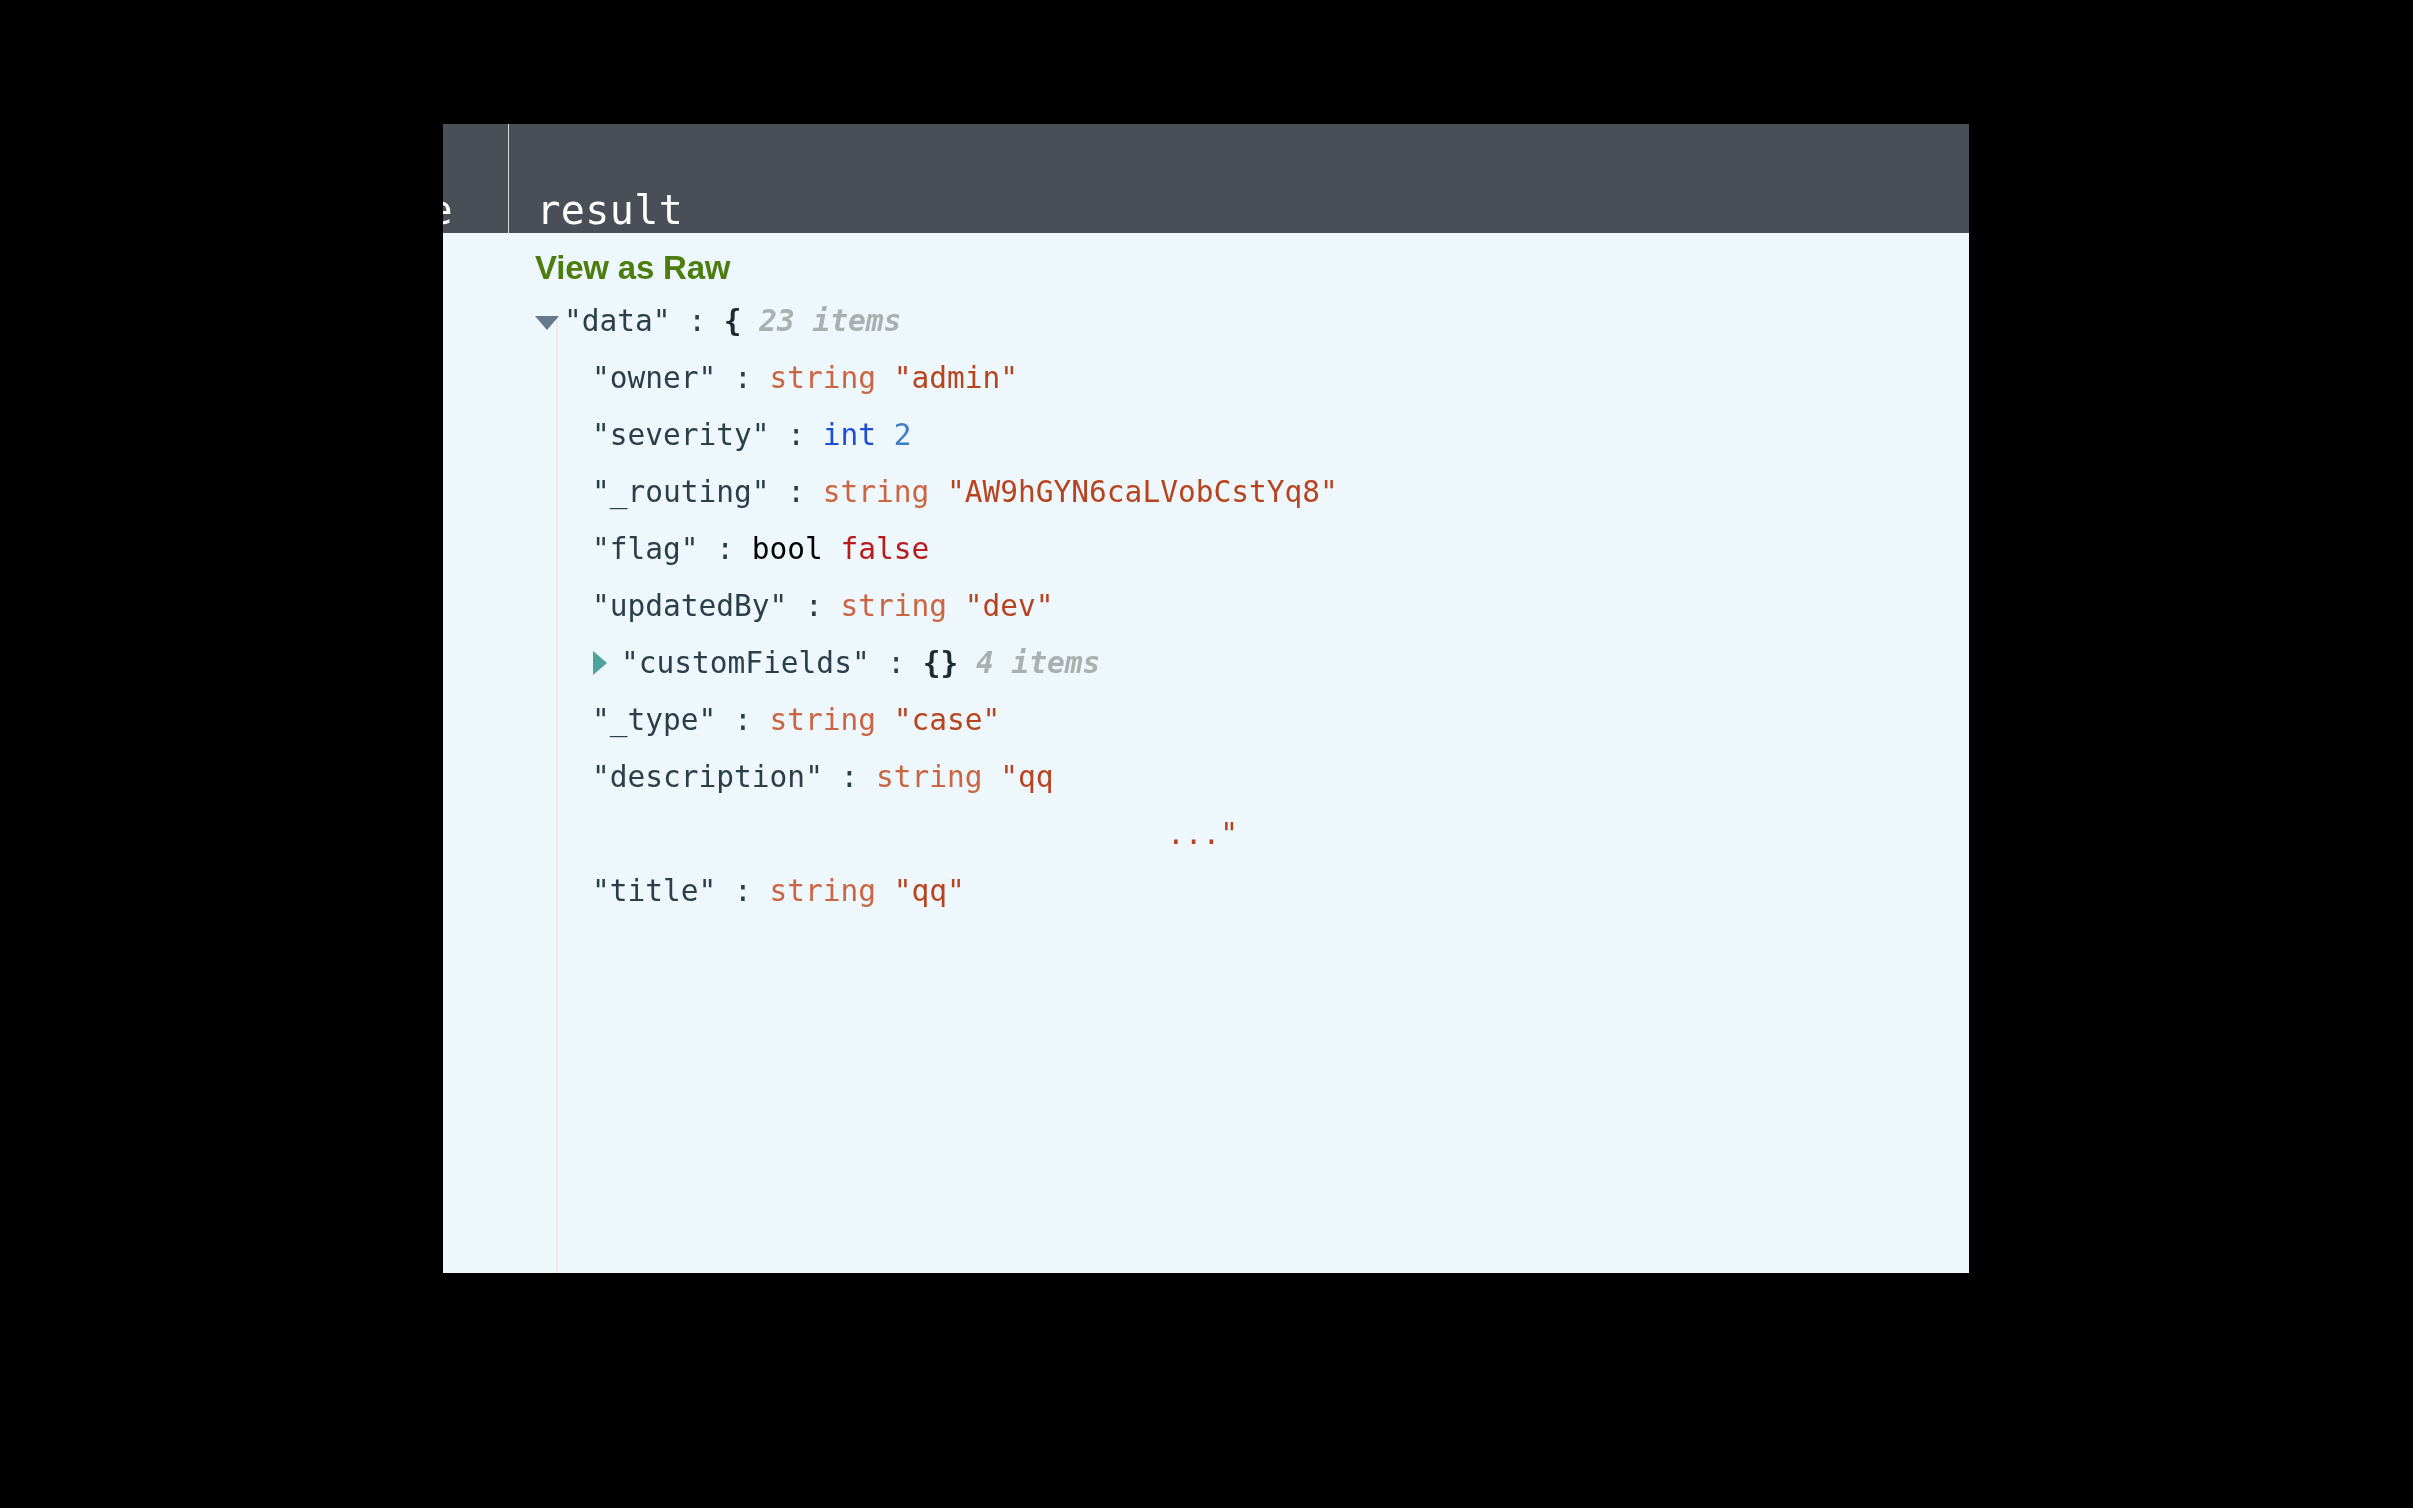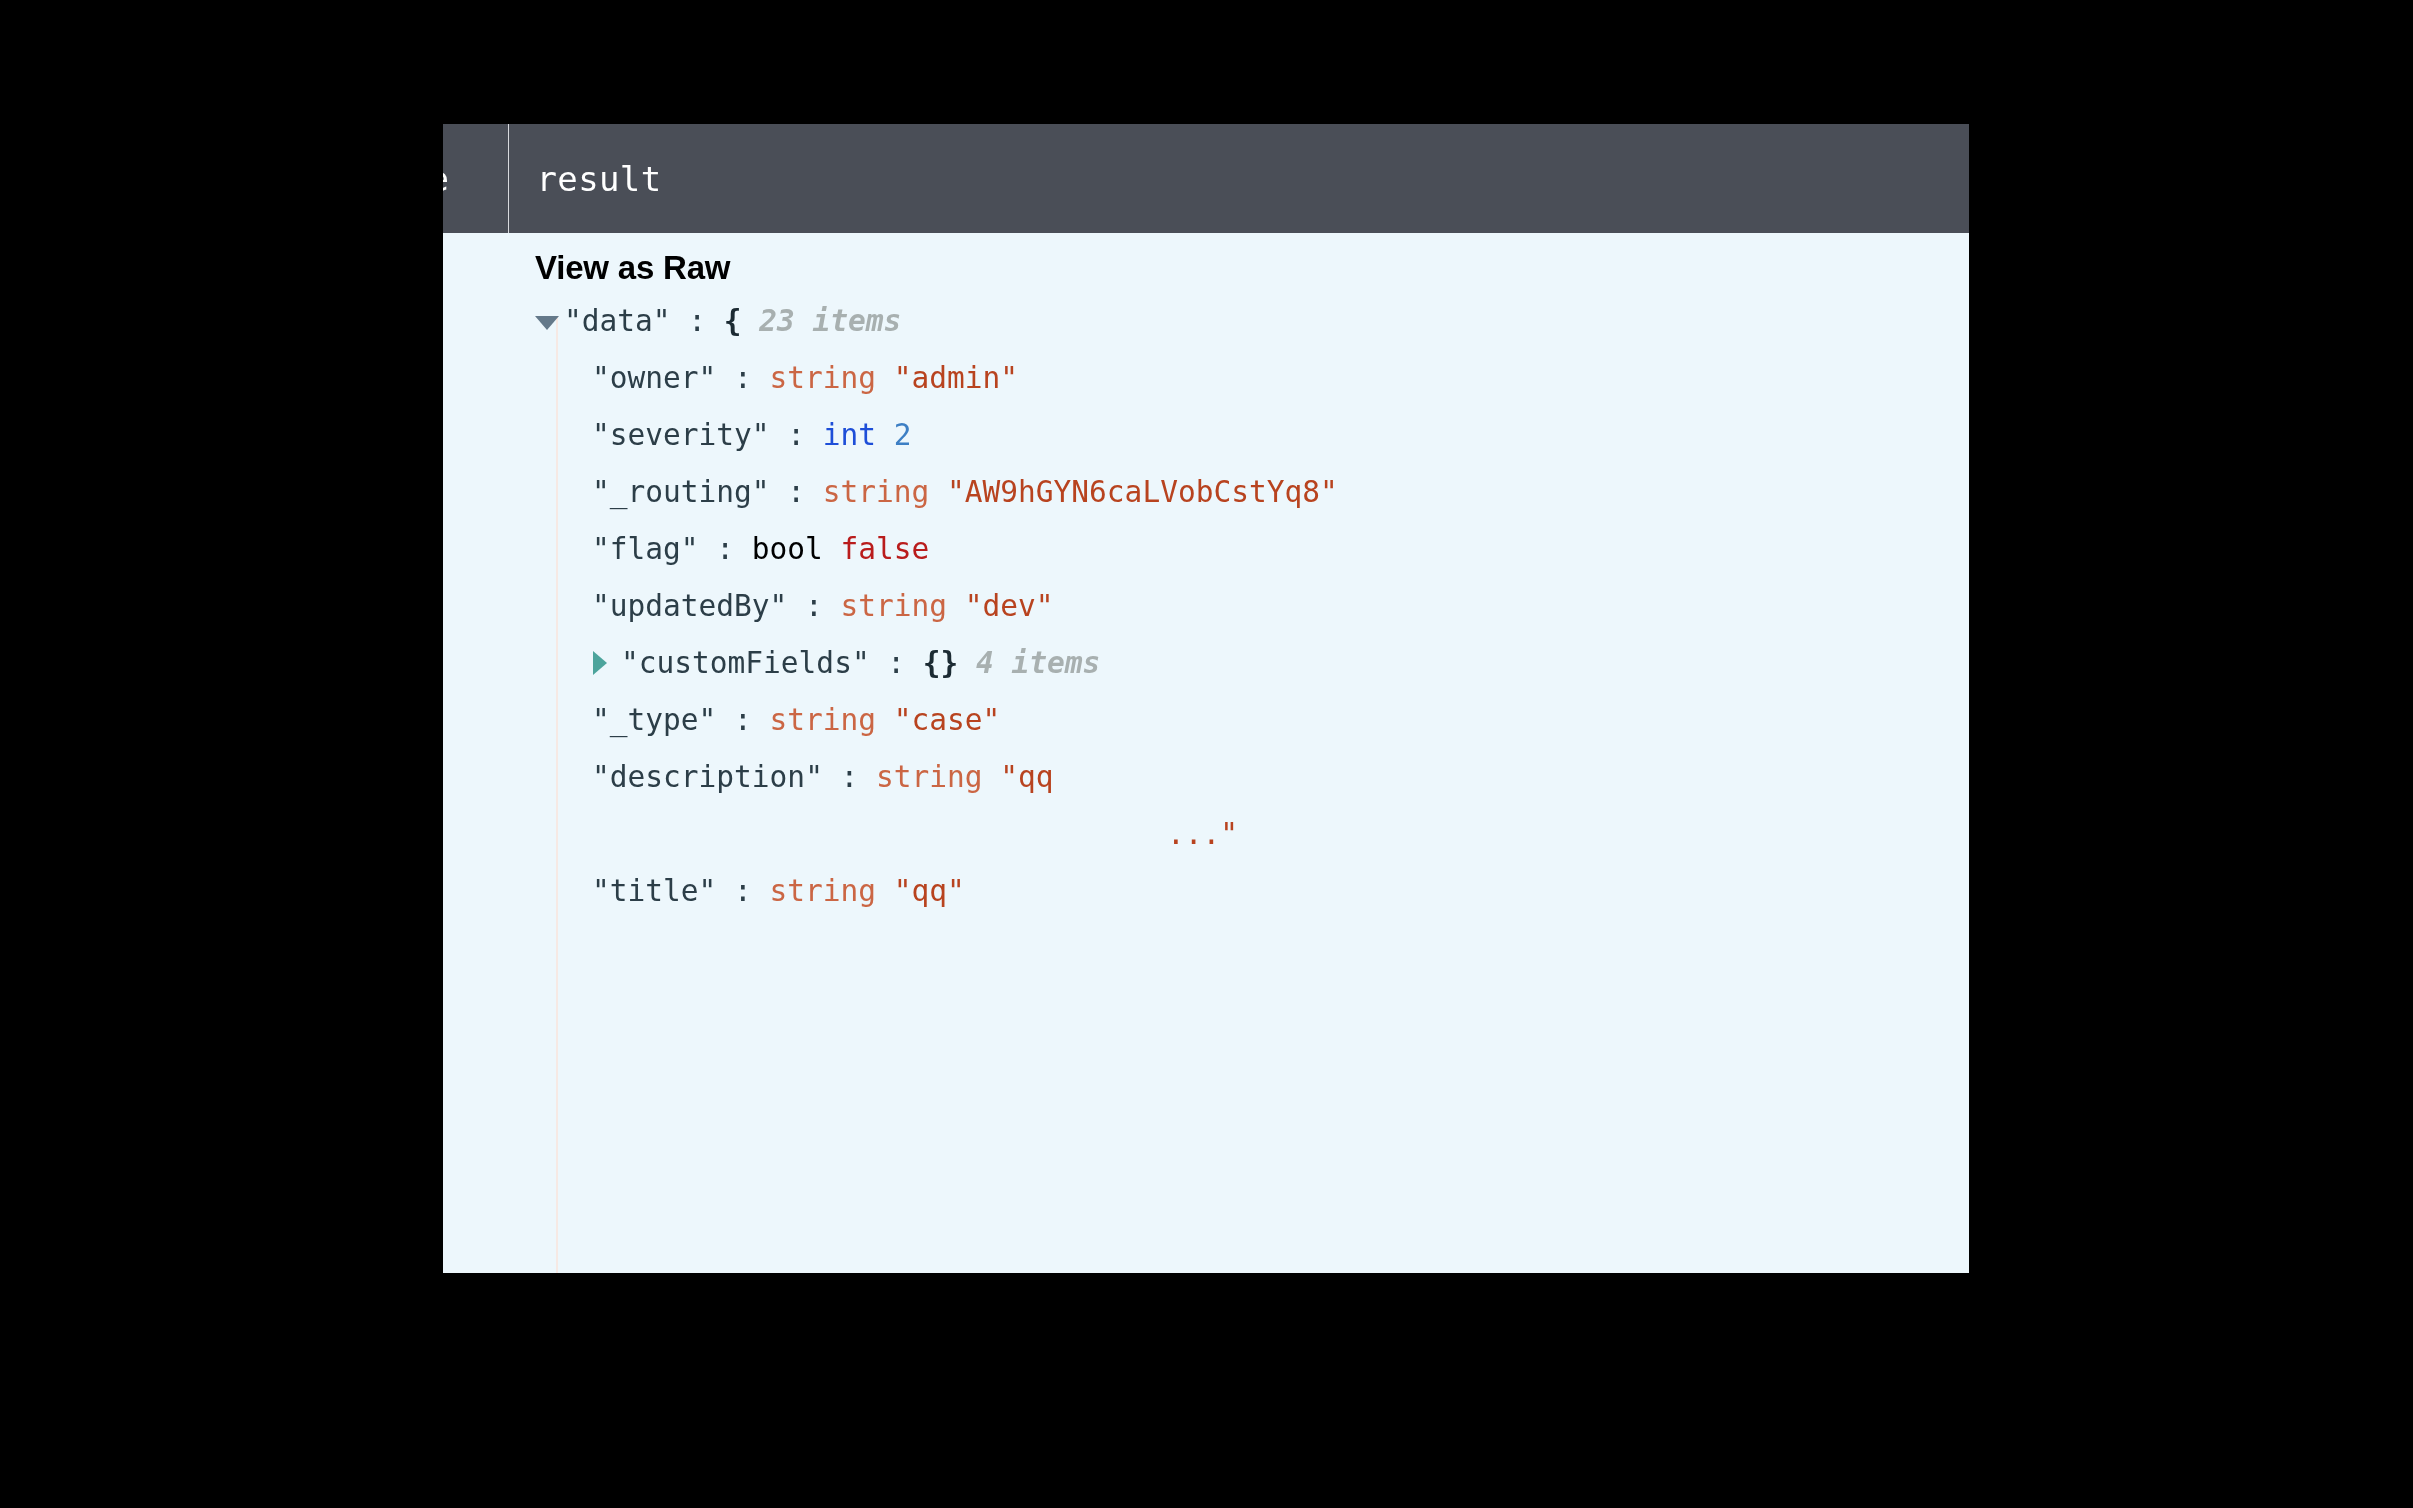--- a/index.html
+++ b/index.html
@@ -33,23 +33,23 @@
     top: 0;
     width: 100%;
     height: 109px;
     background: #4a4e57;
     display: flex;
     align-items: stretch;
   }
 
   .tab {
     display: flex;
-    align-items: center;
+    align-items: flex-end;
     font-family: "DejaVu Sans Mono", monospace;
-    font-size: 34px;
+    font-size: 40px;
     color: #ffffff;
     letter-spacing: 0.4px;
     white-space: nowrap;
   }
 
   #tab-truncated {
     width: 65px;
     padding-left: 0;
     justify-content: flex-start;
     overflow: hidden;
@@ -79,21 +79,21 @@
     background: #edf7fc;
   }
 
   #view-as-raw {
     position: absolute;
     left: 92px;
     top: 16px;
     font-family: "Liberation Sans", sans-serif;
     font-size: 33px;
     font-weight: bold;
-    color: #000000;
+    color: #4d7c0f;
     letter-spacing: -0.2px;
     cursor: pointer;
   }
 
   
   #guide-rail {
     position: absolute;
     left: 113px;
     top: 83px;
     width: 2.2px;

